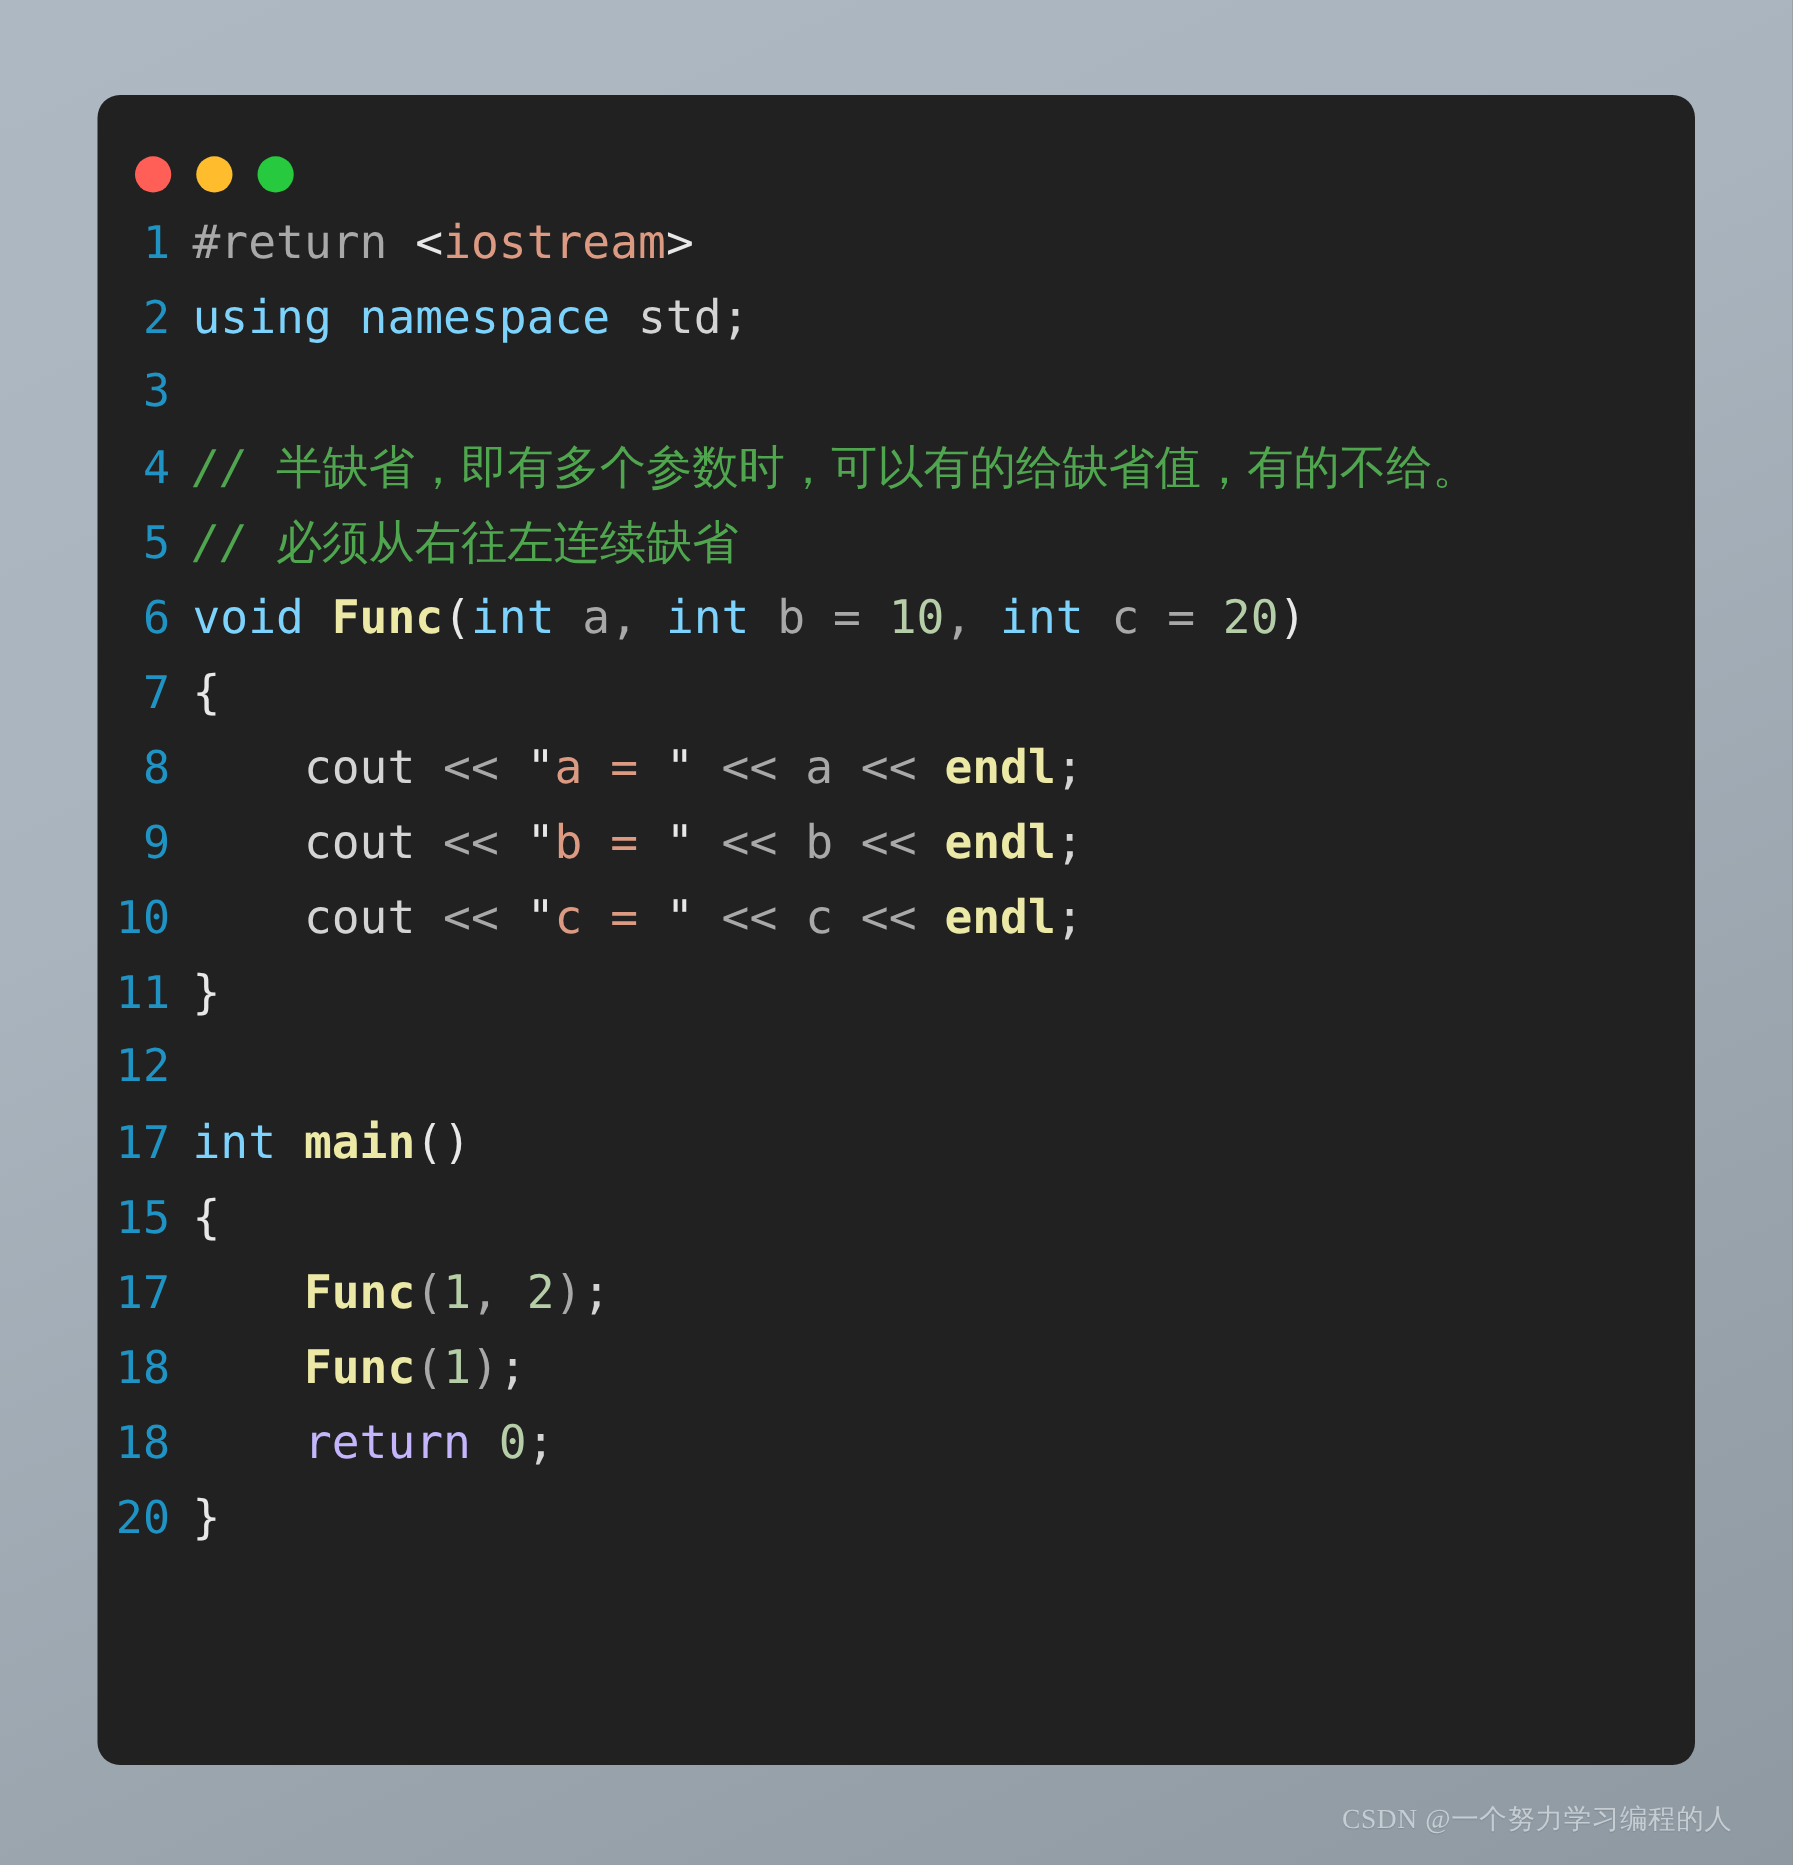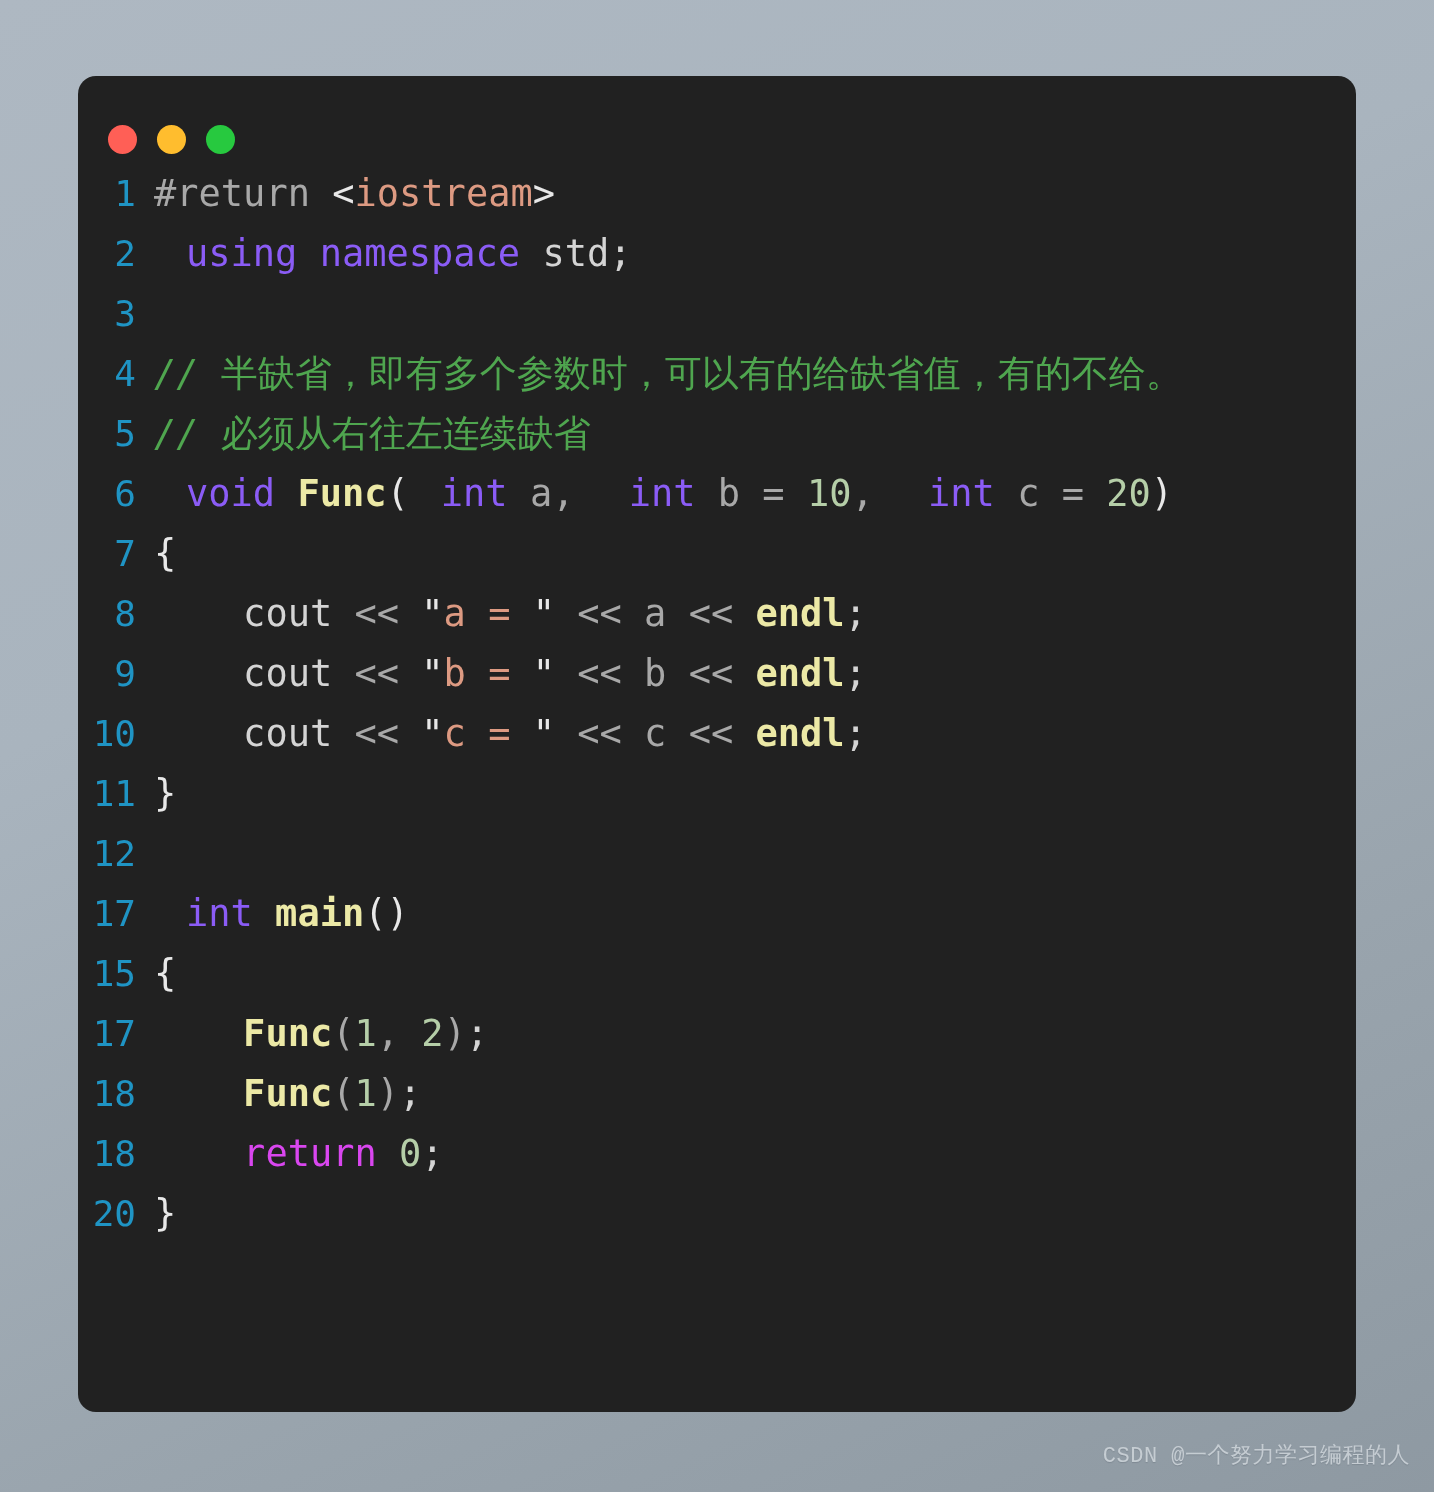--- a/index.html
+++ b/index.html
@@ -68,37 +68,37 @@
     user-select: none;
   }
   .linecode {
     flex: 1 1 auto;
     color: #d4d4d4;
   }
 
   
   .t-plain   { color: #d4d4d4; }
   .t-dim     { color: #a8a8a8; }
-  .t-key     { color: #8b5cf6; margin-left: 32px; }   
-  .t-ctrl    { color: #d946ef; }   
+  .t-key     { color: #7dd3fc; }   
+  .t-ctrl    { color: #c4b5fd; }   
   .t-fn      { color: #ece9a6; font-weight: bold; }   
   .t-str     { color: #dd9a82; }   
   .t-punct   { color: #e8e8e8; }   
   .t-num     { color: #b5cea8; }   
   .t-comment { color: #4fa64f; font-style: italic; }
   .t-comment-cn { color: #4fa64f; font-family: "DejaVu Sans", sans-serif; font-style: normal; text-align: right; }
 
   
   #watermark {
     position: absolute;
-    right: 24px;
+    right: 48px;
     bottom: 22px;
     color: #e6ebef;
     opacity: 0.62;
-    font-family: Liberation Mono, monospace;
+    font-family: Liberation Serif, serif;
     font-size: 22px;
     letter-spacing: 0.5px;
     text-shadow: 0 1px 1px rgba(60,70,80,0.35);
     user-select: none;
   }
 </style>
 </head>
 <body>
 
 <div id="code-window">

